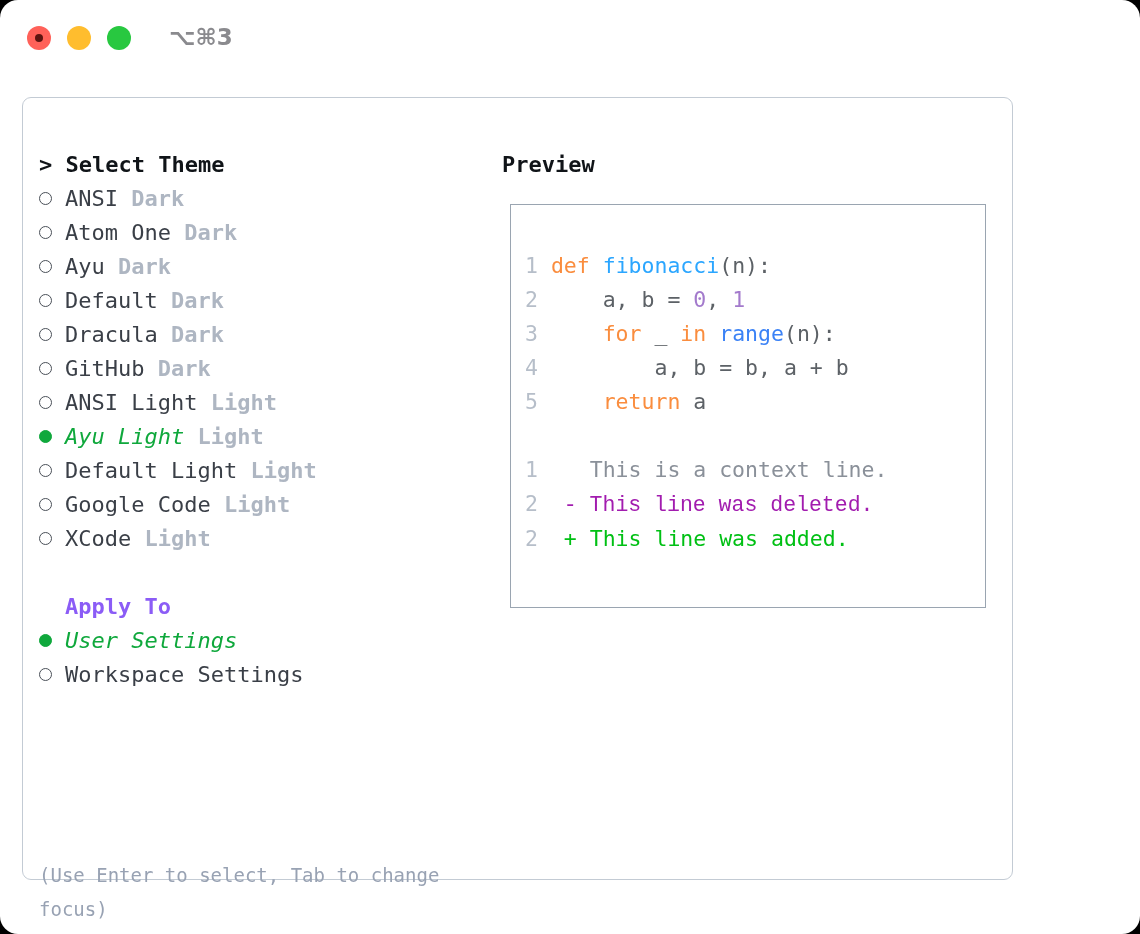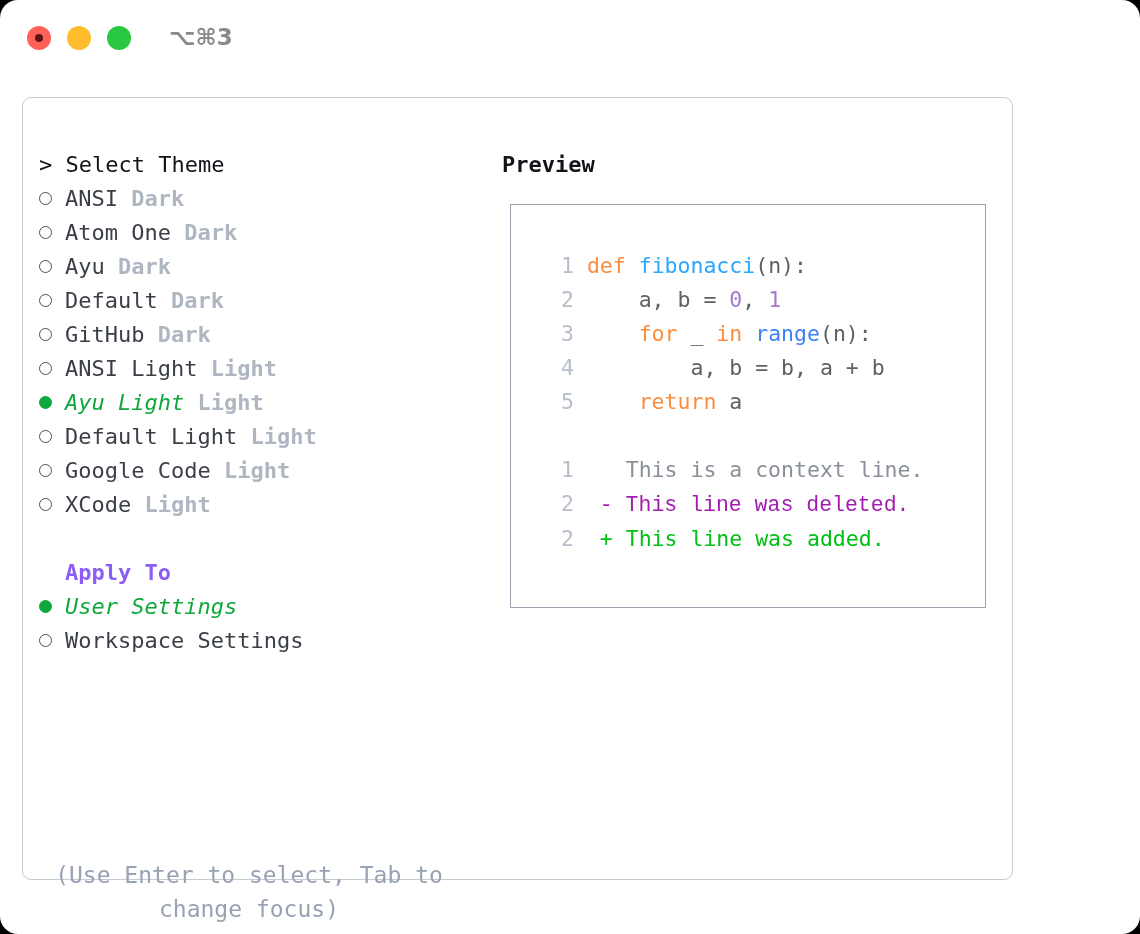--- a/index.html
+++ b/index.html
@@ -84,21 +84,21 @@
     width: 460px;
   }
   .row {
     height: 34px;
     line-height: 34px;
     font-size: 22px;
     white-space: pre;
     color: #3A3F47;
   }
   .section-head {
-    font-weight: normal;
+    font-weight: bold;
     color: #101418;
   }
   .marker {
     display: inline-block;
     width: 26px;
     white-space: pre;
   }
   .bullet-outline, .bullet-filled {
     display: inline-block;
     width: 13px;
@@ -113,25 +113,24 @@
   .mode-tag { color: #AEB6C2; font-weight: bold; }
   .apply-head {
     color: #8b5cf6;
     font-weight: bold;
   }
   #hint {
     position: absolute;
     left: 16px;
     top: 760px;
     width: 420px;
-    font-size: 23px;
+    font-size: 19px;
     line-height: 34px;
     color: #98A2B3;
     white-space: pre-wrap;
-    text-align: center;
   }
 
   
   #preview-title {
     position: absolute;
     left: 479px;
     top: 50px;
     font-size: 22px;
     font-weight: bold;
     color: #101418;
@@ -148,21 +147,21 @@
     box-sizing: border-box;
   }
   #code {
     position: absolute;
     left: 14px;
     top: 44px;
     font-size: 21.5px;
     line-height: 34px;
     white-space: pre;
   }
-  .cline { white-space: pre; margin-left: 36px; }
+  .cline { white-space: pre; }
   .lnum { color: #B6BEC9; }
   .kw   { color: #FA8D3E; }
   .fn   { color: #2BA6FF; }
   .bi   { color: #3b82f6; }
   .num  { color: #A37ACC; }
   .pl   { color: #5C6166; }
   .blank-line { height: 34px; }
   .ctx  { color: #8A9099; }
   .del  { color: #a21caf; font-family: Liberation Mono, monospace; }
   .add  { color: #00C014; }
@@ -182,20 +181,21 @@
 
   <div id="panel">
 
     <div id="left-col">
       <div class="row section-head">&gt; Select Theme</div>
       <div id="theme-rows">
           <div class="row"><span class="marker"><span class="bullet-outline"></span></span><span>ANSI </span><span class="mode-tag">Dark</span></div>
           <div class="row"><span class="marker"><span class="bullet-outline"></span></span><span>Atom One </span><span class="mode-tag">Dark</span></div>
           <div class="row"><span class="marker"><span class="bullet-outline"></span></span><span>Ayu </span><span class="mode-tag">Dark</span></div>
           <div class="row"><span class="marker"><span class="bullet-outline"></span></span><span>Default </span><span class="mode-tag">Dark</span></div>
+          <div class="row"><span class="marker"><span class="bullet-outline"></span></span><span>Dracula </span><span class="mode-tag">Dark</span></div>
           <div class="row"><span class="marker"><span class="bullet-outline"></span></span><span>GitHub </span><span class="mode-tag">Dark</span></div>
           <div class="row"><span class="marker"><span class="bullet-outline"></span></span><span>ANSI Light </span><span class="mode-tag">Light</span></div>
           <div class="row"><span class="marker"><span class="bullet-filled"></span></span><span class="name-sel">Ayu Light </span><span class="mode-tag">Light</span></div>
           <div class="row"><span class="marker"><span class="bullet-outline"></span></span><span>Default Light </span><span class="mode-tag">Light</span></div>
           <div class="row"><span class="marker"><span class="bullet-outline"></span></span><span>Google Code </span><span class="mode-tag">Light</span></div>
           <div class="row"><span class="marker"><span class="bullet-outline"></span></span><span>XCode </span><span class="mode-tag">Light</span></div>
         </div>
 
       <div class="blank-line"></div>
 

